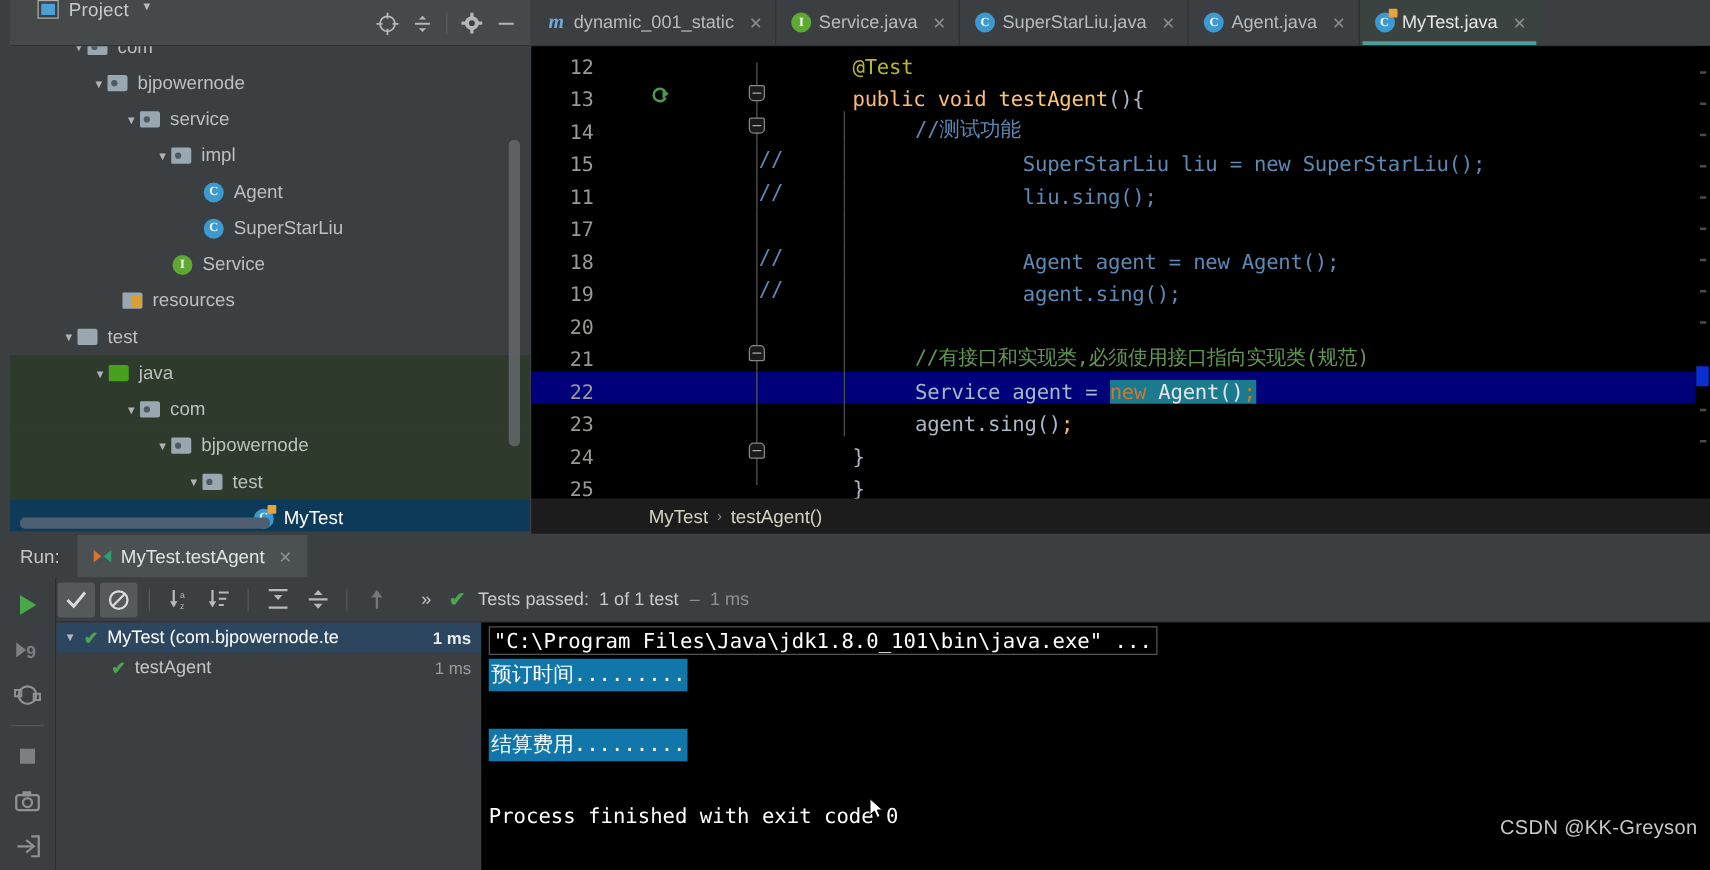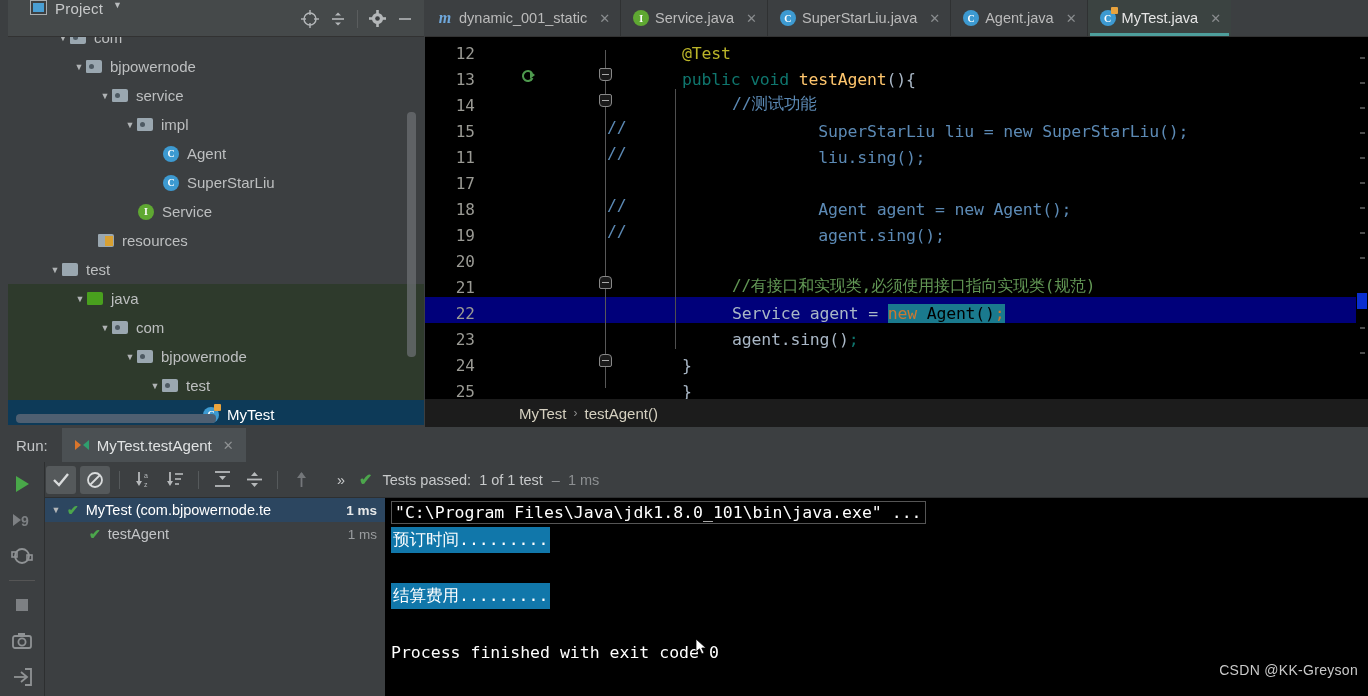--- a/index.html
+++ b/index.html
@@ -111,21 +111,21 @@
   .eline.hl { background: #00007a; }
   .gutter {
     width: 58px; flex: 0 0 auto; text-align: right; padding-right: 8px;
     color: #9a9a94; font-size: 16px;
   }
   .gicons { width: 38px; flex: 0 0 auto; position: relative; height: 26px; }
   .foldcol { width: 62px; flex: 0 0 auto; position: relative; height: 26px; }
   .code { font-size: 16.5px; color: #a9b7c6; white-space: pre; letter-spacing: -0.2px; }
 
   .tok-ann { color: #bbb529; }
-  .tok-kw  { color: #0f766e; }
+  .tok-kw  { color: #fdba74; }
   .tok-meth{ color: #ffc66d; }
   .tok-cmt-cn { color: #629755; }
   .tok-cmt-blue { color: #5c8ab5; }
   .tok-id  { color: #a9b7c6; }
   .tok-plain { color: #a9b7c6; }
   .sel-box { background: #1a7a8e; }
 
   .fold-v { position: absolute; left: 18px; top: 0; bottom: 0; width: 1px; background: #585858; }
   .fold-box {
     position: absolute; left: 12px; top: 5px; width: 13px; height: 13px;
@@ -212,21 +212,21 @@
   .cseg { display: inline-block; padding: 2px 2px; }
   .csel { background: #1177aa; color: #ffffff; }
   .cmd-line {
     color: #ffffff; border: 1px solid #555; display: inline-block;
     padding: 1px 3px; font-size: 16.5px;
   }
   .cwhite { color: #ffffff; }
   .cursor-arrow { position: absolute; left: 310px; top: 84px; color: #ffffff; font-size: 15px; }
 
   .watermark {
-    position: absolute; right: 10px; bottom: 18px; color: #c9c9c9; font-size: 14px;
+    position: absolute; right: 10px; bottom: 24px; color: #c9c9c9; font-size: 16px;
     font-family: "Liberation Sans", sans-serif; letter-spacing: .3px;
   }
   svg { display: block; }
 </style>
 </head>
 <body>
 
 <div id="app">
 
   <div class="topbar">
@@ -527,21 +527,21 @@
       <span class="gutter">22</span>
       <span class="gicons">
         <span class="bulb">
           <span class="bb"></span><span class="bs"></span>
         </span>
       </span>
       <span class="foldcol">
           <span class="fold-v"></span>
           <span class="indent-guide"></span>
         </span>
-      <span class="code" style="padding-left:50px"><span class="tok-id">Service agent = </span><span class="sel-box"><span style="color:#cc7832">new</span><span style="color:#000000"> Agent()</span><span style="color:#cc7832">;</span></span></span>
+      <span class="code" style="padding-left:50px"><span class="tok-id">Service agent = </span><span class="sel-box"><span style="color:#cc7832">new</span><span style="color:#e5e5e5"> Agent()</span><span style="color:#cc7832">;</span></span></span>
     </div>
 
     <div class="eline">
       <span class="gutter">23</span>
       <span class="gicons"></span>
       <span class="foldcol">
           <span class="fold-v"></span>
           <span class="indent-guide"></span>
         </span>
       <span class="code" style="padding-left:50px"><span class="tok-id">agent.sing()</span><span class="tok-kw">;</span></span>

